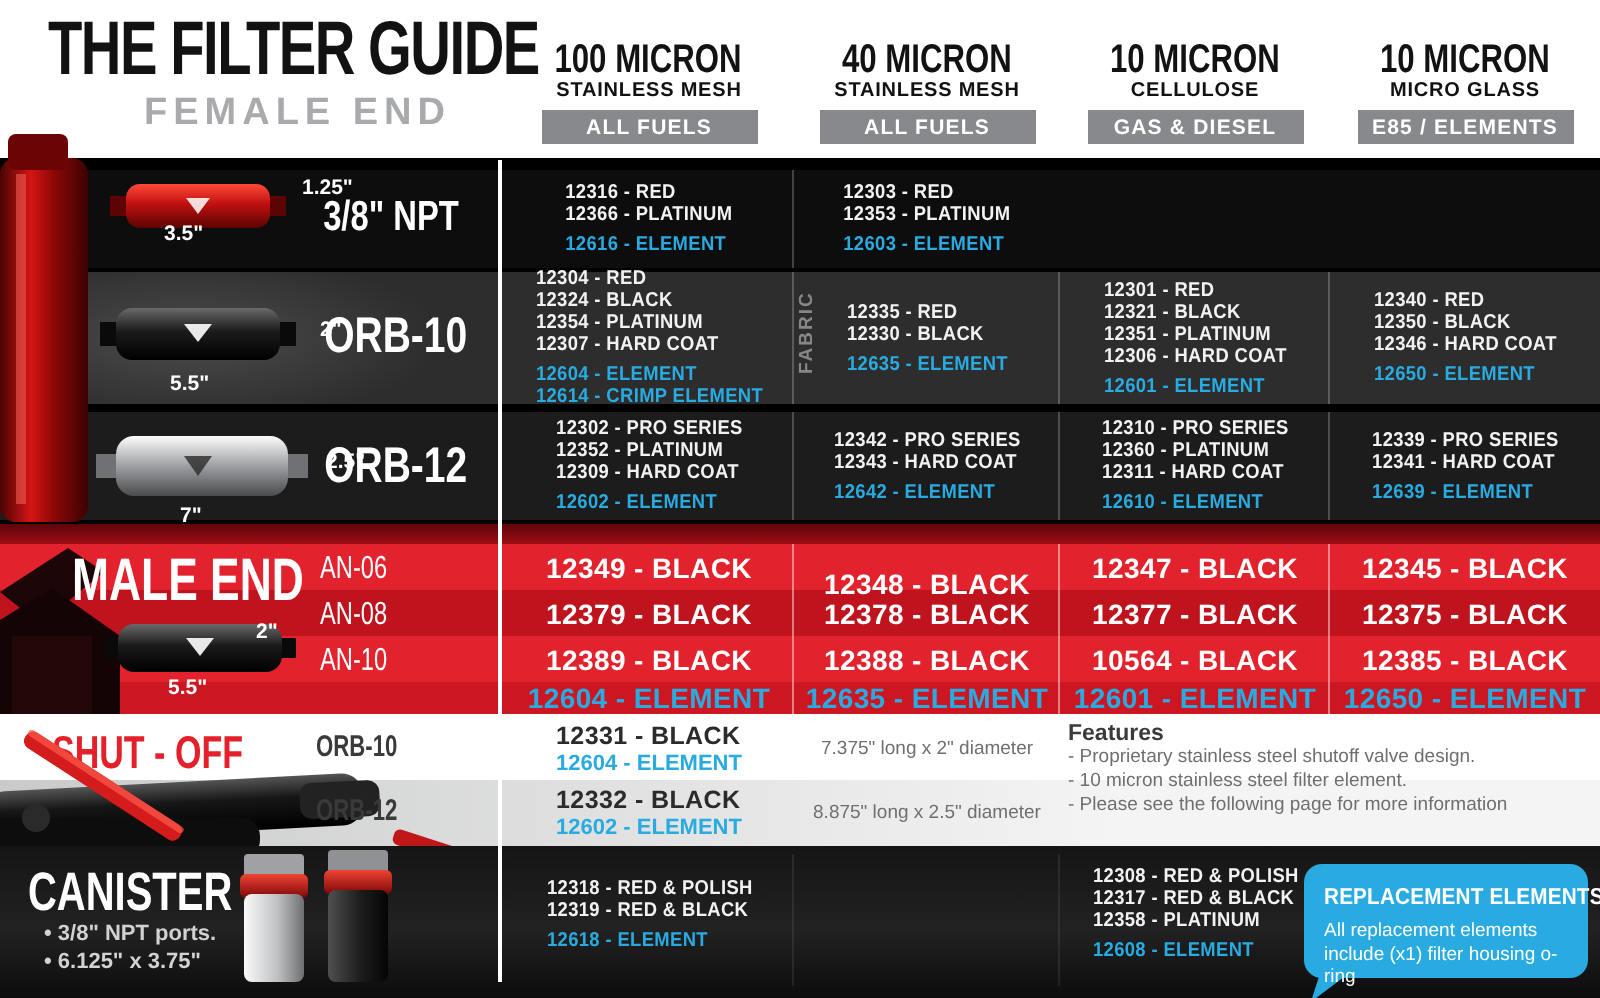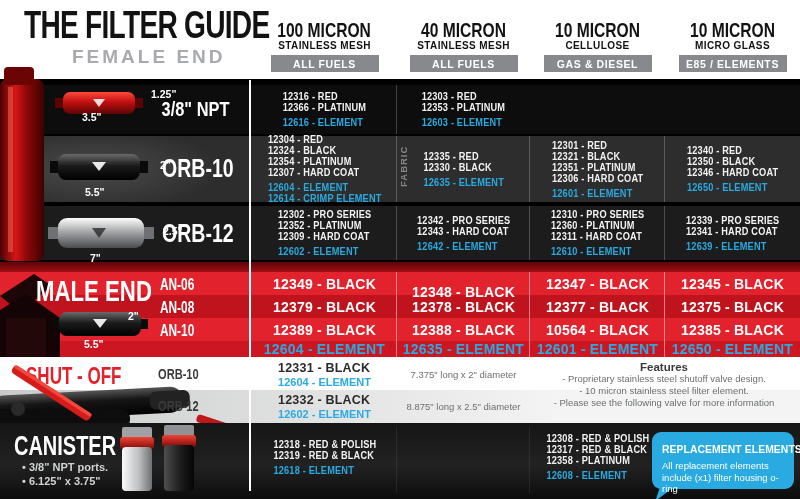--- a/index.html
+++ b/index.html
@@ -44,21 +44,21 @@
 
   
   .male{left:0;top:262px;width:800px;height:95px;background:#c8161d;}
   .mband{left:0;width:800px;}
   .mb0{top:0;height:10px;background:linear-gradient(#5d0509,#9e0e14);}
   .mb1{top:10px;height:23px;background:#e2232d;}
   .mb2{top:33px;height:23px;background:#bf141d;}
   .mb3{top:56px;height:23px;background:#e2232d;}
   .mb4{top:79px;height:16px;background:#cc1722;}
   .male-title{left:36px;top:12px;font-size:30px;font-weight:900;color:#fff;white-space:nowrap;}
-  .anlabel{left:160px;width:70px;color:#fff;font-weight:700;font-size:16px;text-align:left;}
+  .anlabel{left:160px;width:70px;color:#fff;font-weight:400;font-size:16px;text-align:left;}
   .mcell{position:absolute;top:0;height:100%;display:flex;align-items:center;justify-content:center;
          color:#fff;font-size:14px;font-weight:bold;letter-spacing:0.2px;white-space:nowrap;}
   .mcell.el{color:#29abe2;}
   .mvline{top:10px;width:1px;height:85px;background:rgba(255,255,255,0.45);}
 
   
   .shutoff{left:0;top:357px;width:800px;height:66px;background:#fff;}
   .so-row2{left:0;top:33px;width:800px;height:33px;background:linear-gradient(90deg,#c9cacb,#f4f4f4 70%);}
   .so-title{left:26px;top:6px;font-size:23px;font-weight:900;color:#e4212b;white-space:nowrap;}
   .so-label{left:158px;width:80px;font-size:15px;font-weight:900;color:#3a3a3c;}
@@ -411,26 +411,26 @@
     <div class="abs cx1" style="top:36px;text-align:center;">
       <div style="display:inline-block;text-align:left;">
         <div class="so-part">12332 - BLACK</div>
         <div class="so-el">12602 - ELEMENT</div>
       </div>
     </div>
 
     <div class="abs cx2 so-size" style="top:12px;">7.375" long x 2" diameter</div>
     <div class="abs cx2 so-size" style="top:44px;">8.875" long x 2.5" diameter</div>
 
-    <div class="abs" style="left:534px;top:4px;width:260px;text-align:center;">
+    <div class="abs" style="left:534px;top:4px;width:260px;">
       <div class="feat-title">Features</div>
       <div class="feat-list">
           <div>- Proprietary stainless steel shutoff valve design.</div>
           <div>- 10 micron stainless steel filter element.</div>
-          <div>- Please see the following valve for more information</div>
+          <div>- Please see the following page for more information</div>
         </div>
     </div>
   </div>
 
   <div class="abs canister">
     <div class="abs can-title"><span class="condL">CANISTER</span></div>
     <div class="abs can-bullets" style="left:22px;top:38px;">
         <div>• 3/8" NPT ports.</div>
         <div>• 6.125" x 3.75"</div>
       </div>

